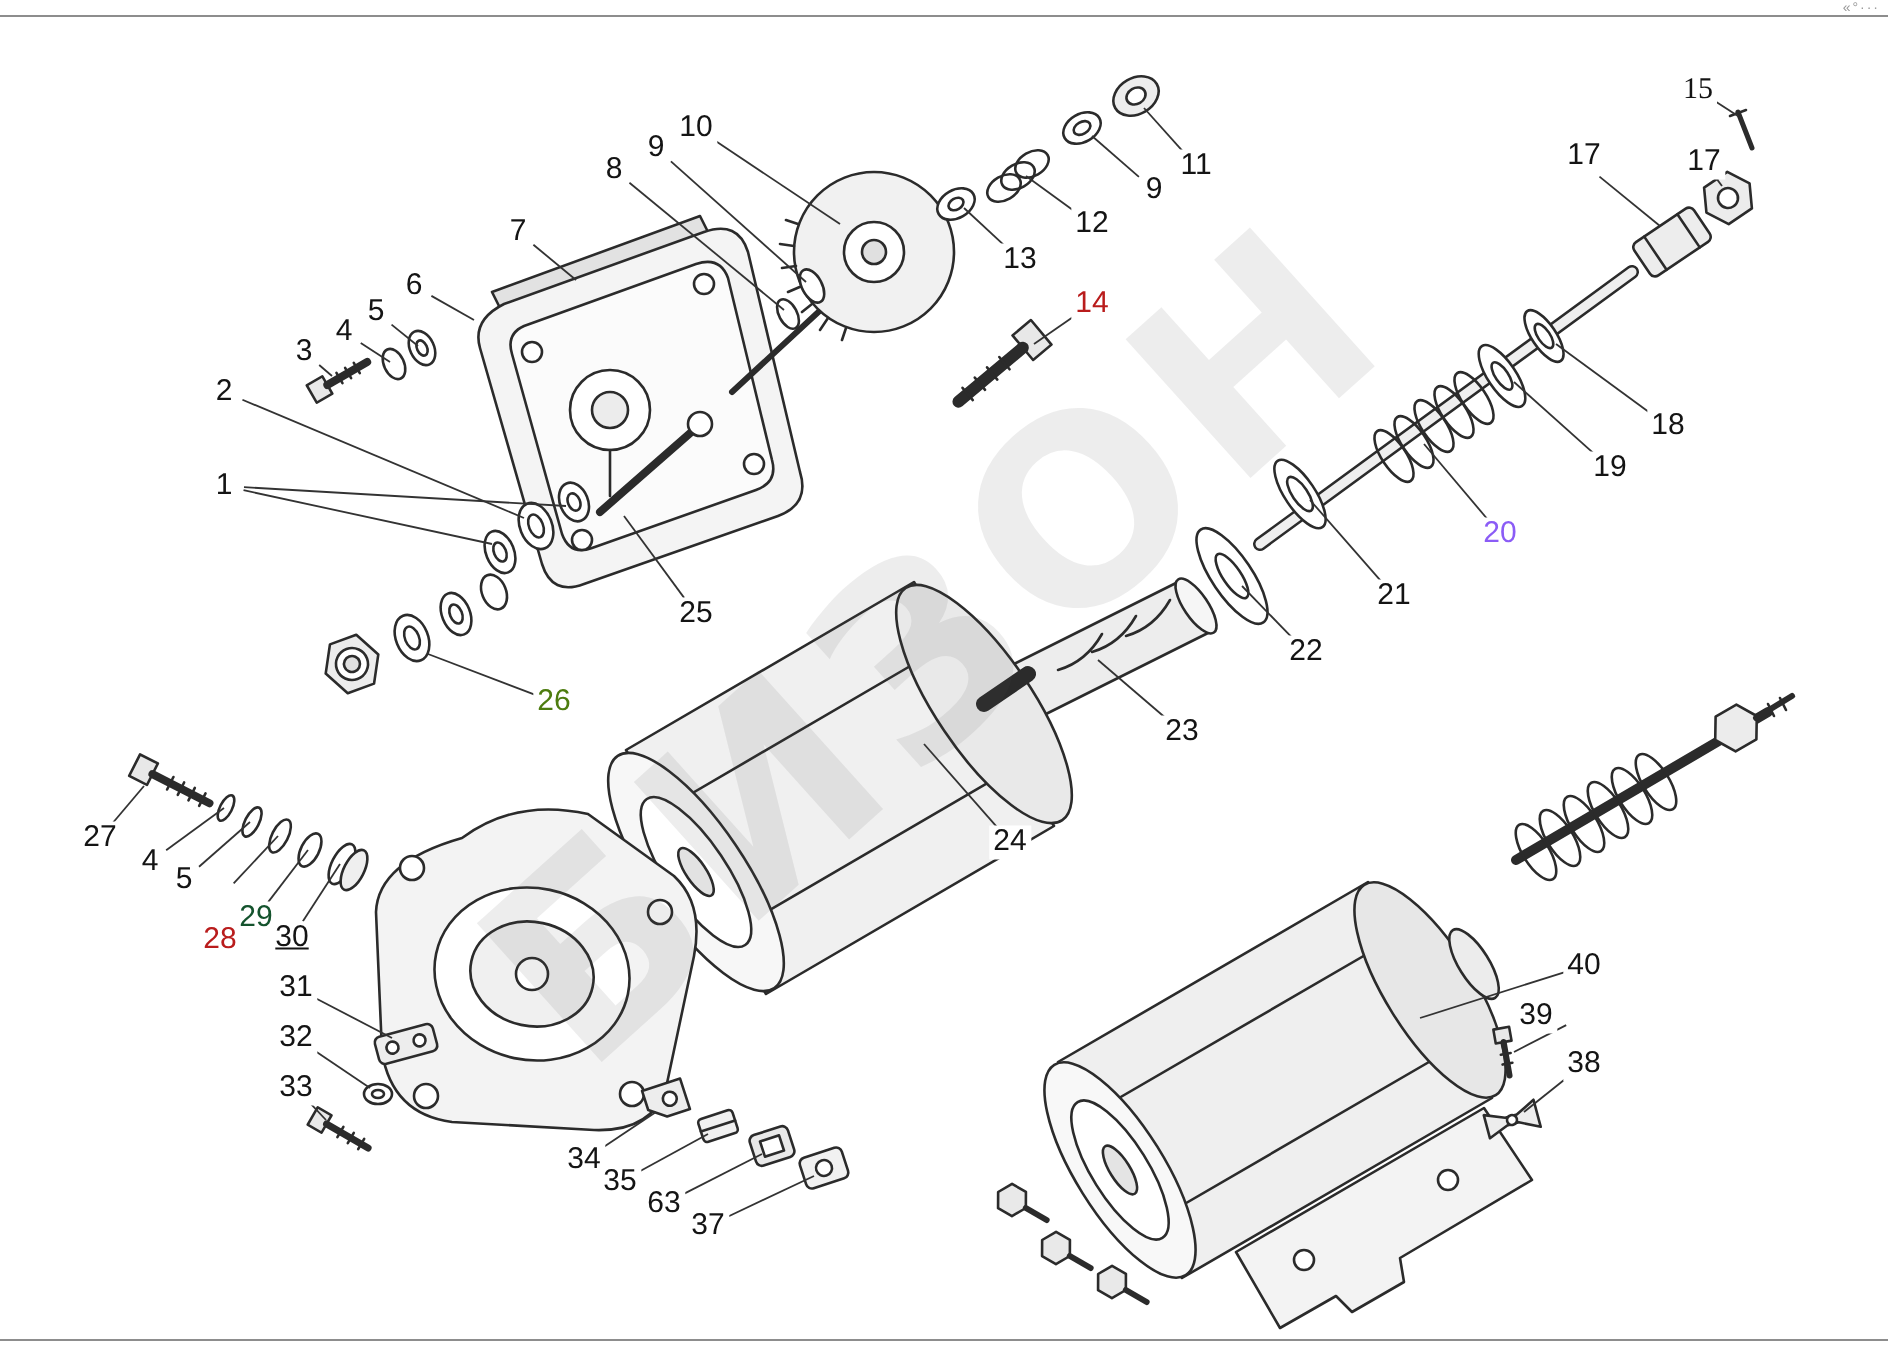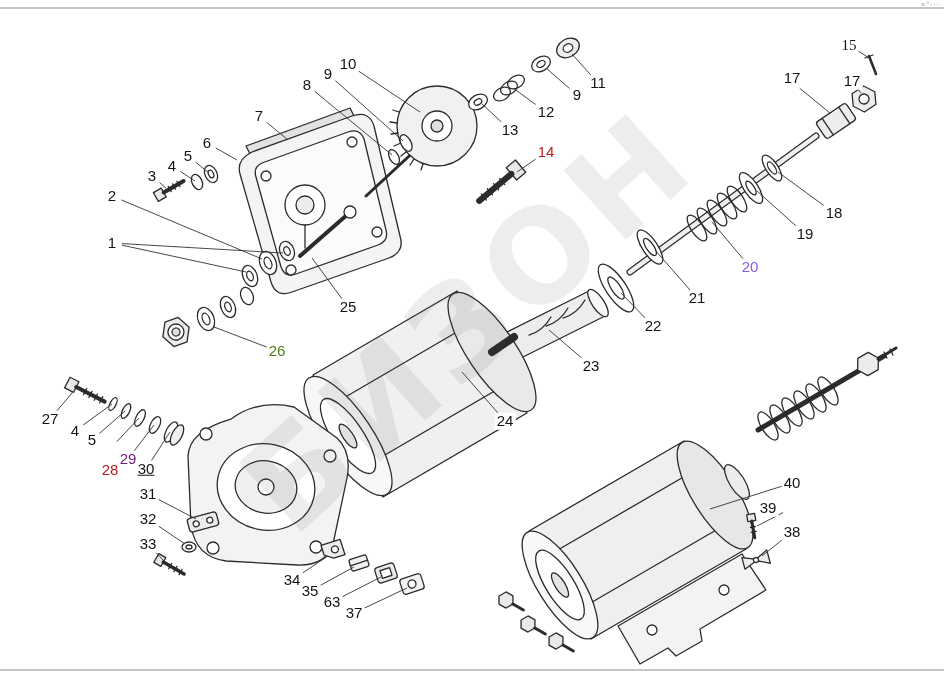--- a/index.html
+++ b/index.html
@@ -376,21 +376,21 @@
       <span class="callout" style="left: 697px; top: 298px; color: rgb(20, 20, 20);">21</span>
       <span class="callout" style="left: 653px; top: 326px; color: rgb(20, 20, 20);">22</span>
       <span class="callout" style="left: 591px; top: 366px; color: rgb(20, 20, 20);">23</span>
       <span class="callout" style="left: 505px; top: 421px; color: rgb(20, 20, 20); text-align: right;">24</span>
       <span class="callout" style="left: 348px; top: 307px; color: rgb(20, 20, 20);">25</span>
       <span class="callout" style="left: 277px; top: 351px; color: #4d7c0f;">26</span>
       <span class="callout" style="left: 50px; top: 419px; color: rgb(20, 20, 20);">27</span>
       <span class="callout" style="left: 75px; top: 431px; color: rgb(20, 20, 20);">4</span>
       <span class="callout" style="left: 92px; top: 440px; color: rgb(20, 20, 20);">5</span>
       <span class="callout" style="left: 110px; top: 470px; color: #b91c1c;">28</span>
-      <span class="callout" style="left: 128px; top: 459px; color: #701a75;">29</span>
+      <span class="callout" style="left: 128px; top: 459px; color: #14532d;">29</span>
       <span class="callout" style="left: 146px; top: 469px; color: rgb(20, 20, 20); text-decoration: underline;">30</span>
       <span class="callout" style="left: 148px; top: 494px; color: rgb(20, 20, 20);">31</span>
       <span class="callout" style="left: 148px; top: 519px; color: rgb(20, 20, 20);">32</span>
       <span class="callout" style="left: 148px; top: 544px; color: rgb(20, 20, 20);">33</span>
       <span class="callout" style="left: 292px; top: 580px; color: rgb(20, 20, 20);">34</span>
       <span class="callout" style="left: 310px; top: 591px; color: rgb(20, 20, 20);">35</span>
       <span class="callout" style="left: 332px; top: 602px; color: rgb(20, 20, 20);">63</span>
       <span class="callout" style="left: 354px; top: 613px; color: rgb(20, 20, 20);">37</span>
       <span class="callout" style="left: 792px; top: 532px; color: rgb(20, 20, 20);">38</span>
       <span class="callout" style="left: 768px; top: 508px; color: rgb(20, 20, 20);">39</span>

